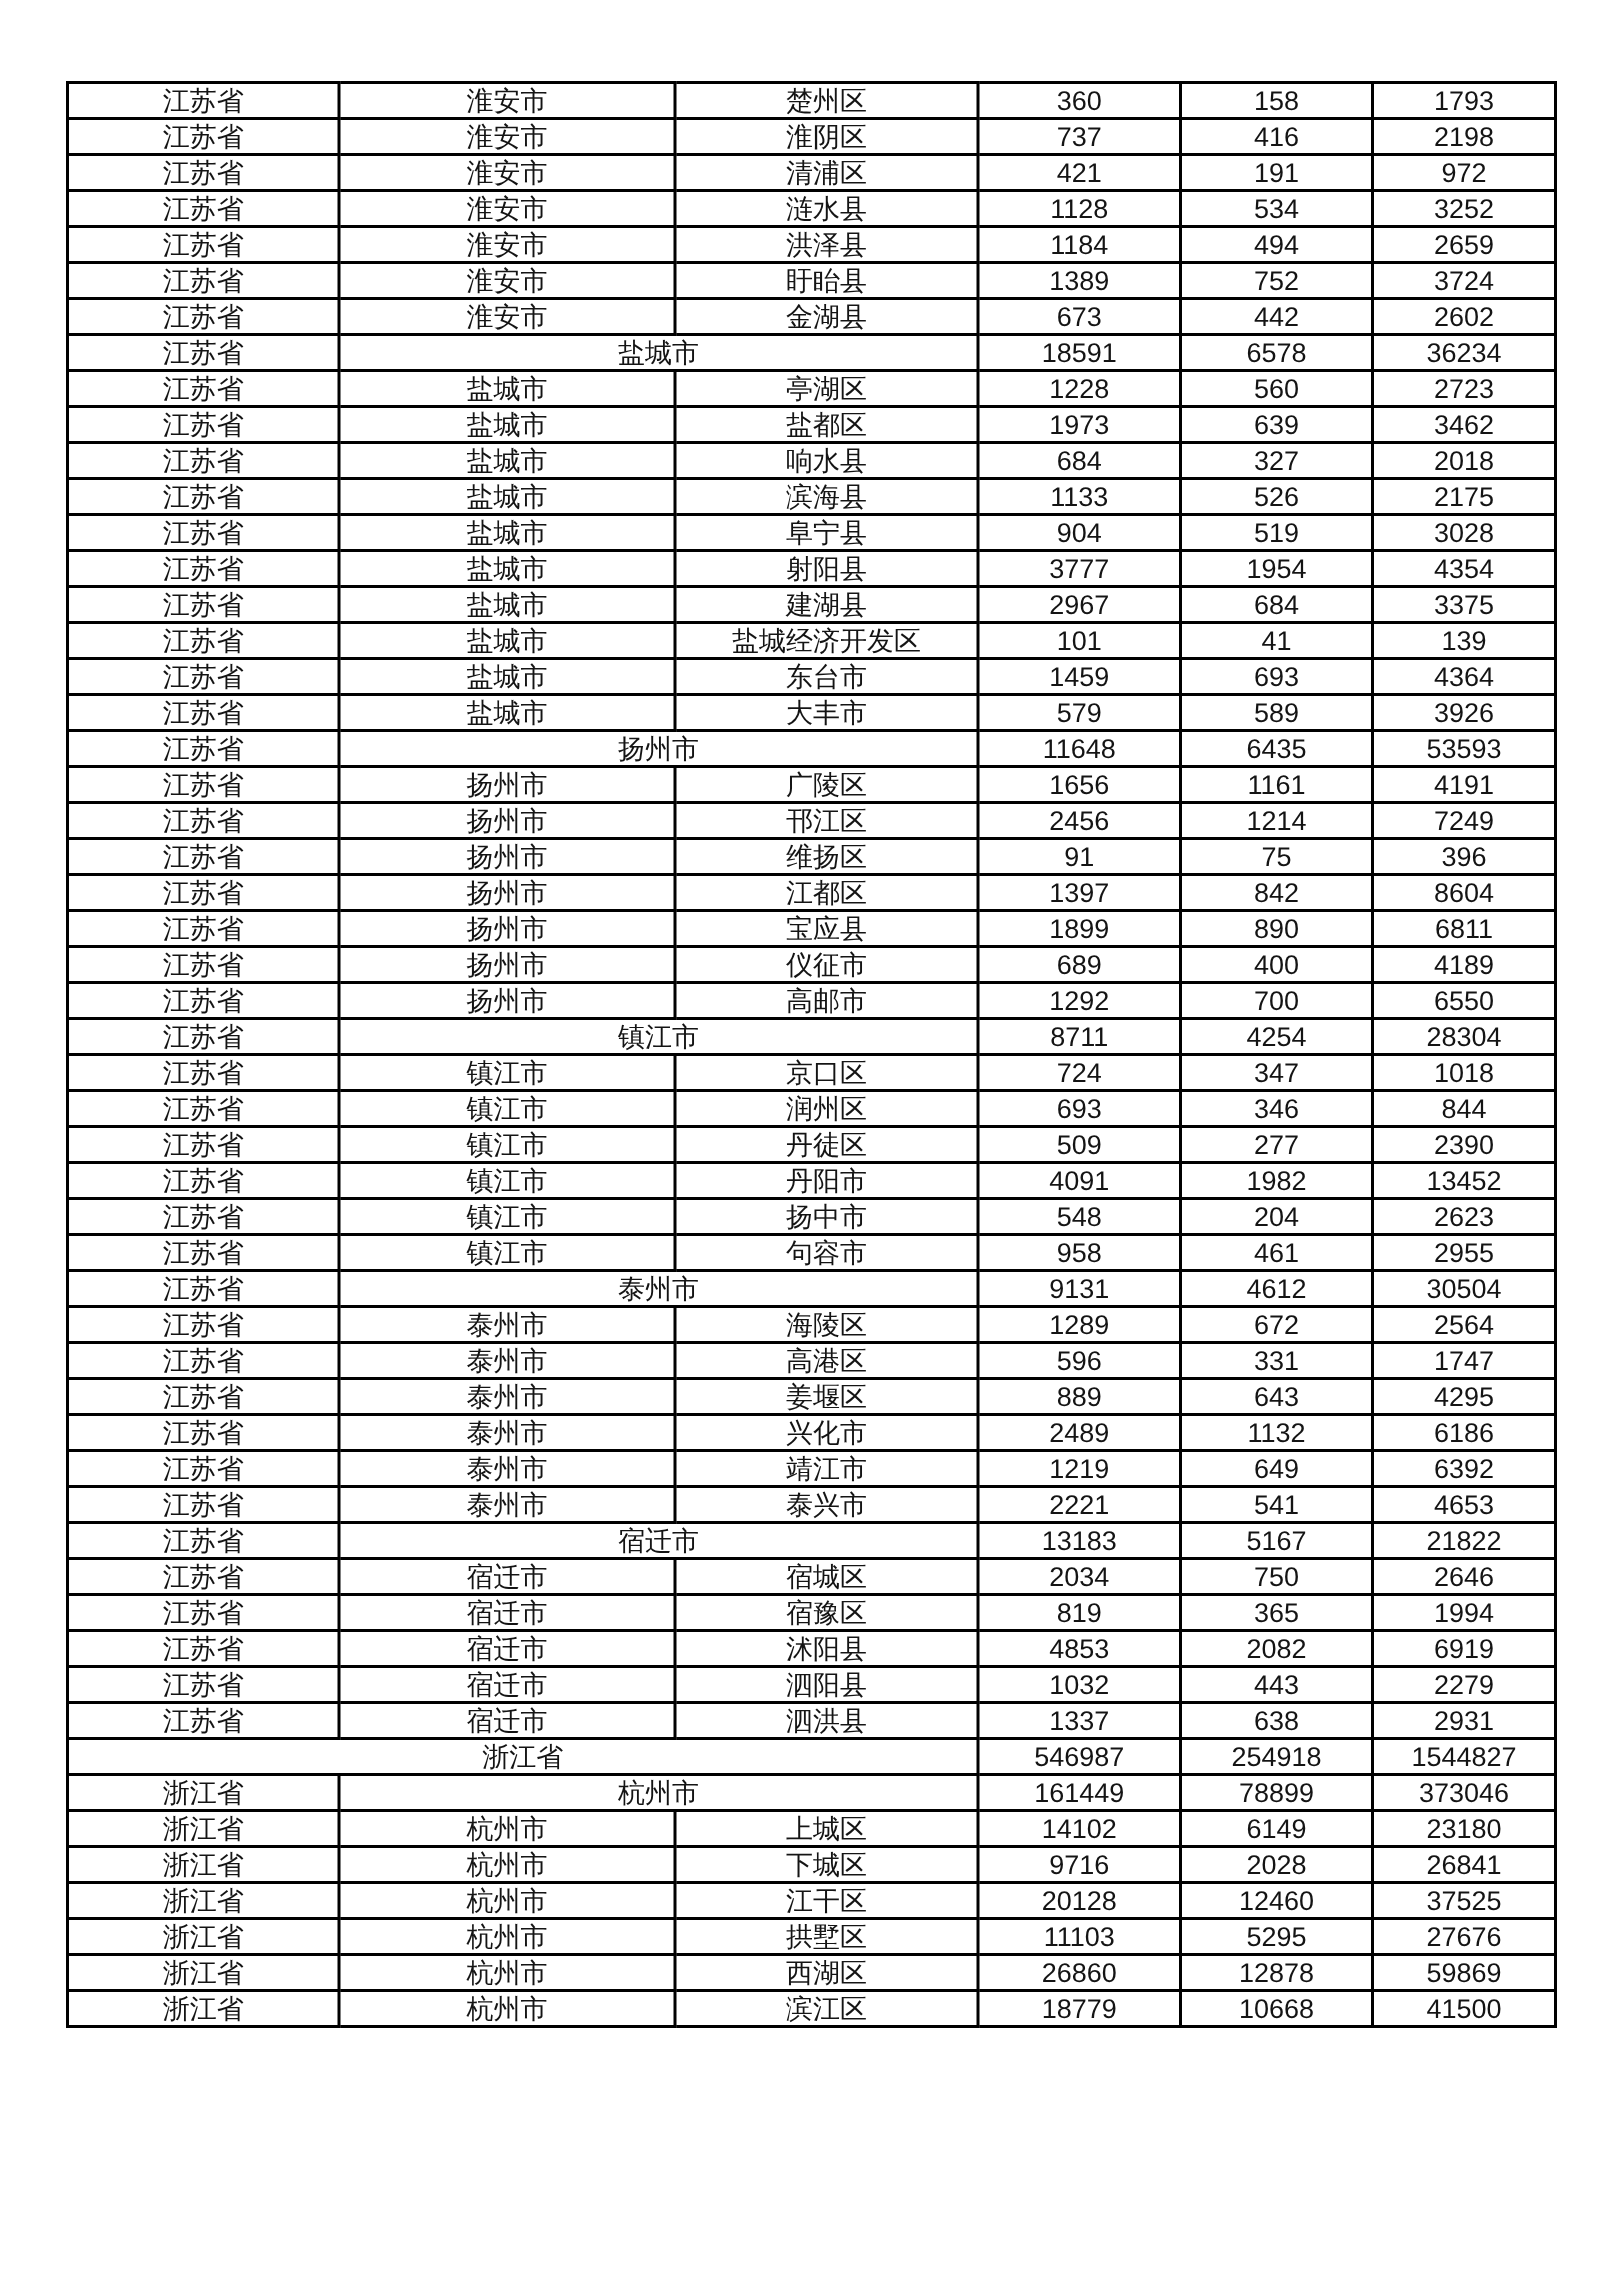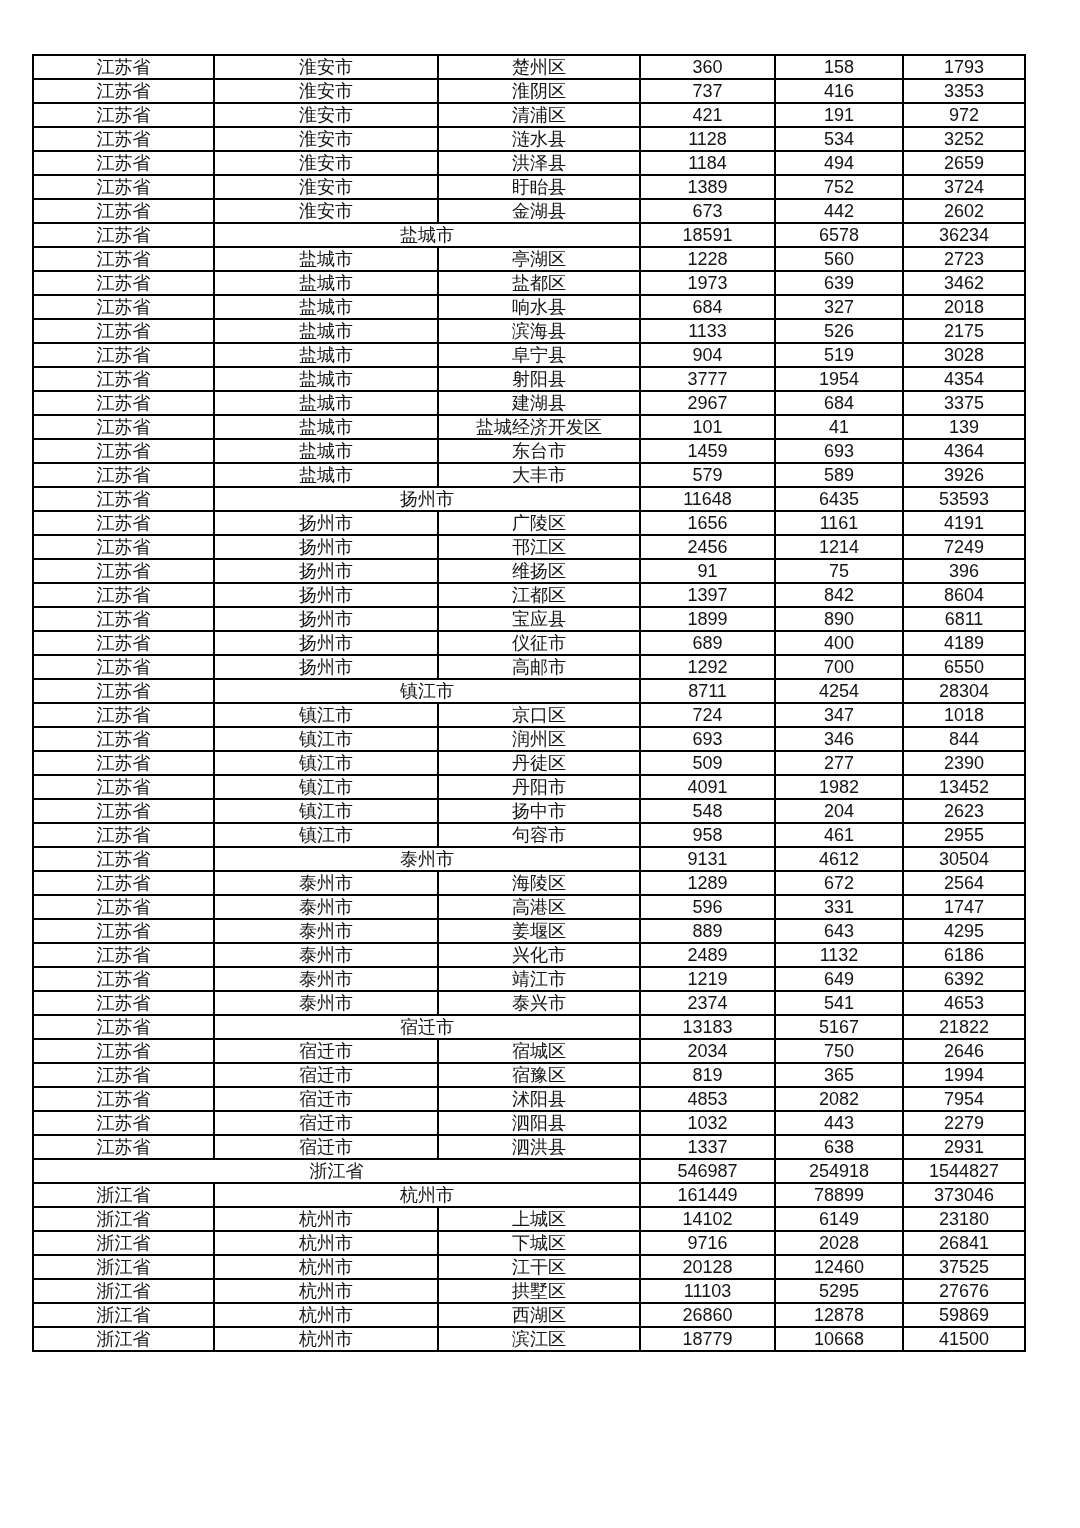--- a/index.html
+++ b/index.html
@@ -9,21 +9,21 @@
   }
   body {
     position: relative;
     width: 1080px;
     height: 1528px;
     font-family: "Liberation Sans", sans-serif;
     color: #111111;
   }
   table.stats {
     position: absolute;
-    left: 32px;
+    left: 44px;
     top: 54px;
     width: 992px;
     border-collapse: collapse;
     table-layout: fixed;
   }
   table.stats td {
     border: 2px solid #000000;
     height: 22px;
     padding: 0;
     text-align: center;
@@ -61,21 +61,21 @@
         <td>360</td>
         <td>158</td>
         <td>1793</td>
       </tr>
       <tr>
         <td>江苏省</td>
         <td>淮安市</td>
         <td>淮阴区</td>
         <td>737</td>
         <td>416</td>
-        <td>3353</td>
+        <td>2198</td>
       </tr>
       <tr>
         <td>江苏省</td>
         <td>淮安市</td>
         <td>清浦区</td>
         <td>421</td>
         <td>191</td>
         <td>972</td>
       </tr>
       <tr>
@@ -359,21 +359,21 @@
         <td>泰州市</td>
         <td>靖江市</td>
         <td>1219</td>
         <td>649</td>
         <td>6392</td>
       </tr>
       <tr>
         <td>江苏省</td>
         <td>泰州市</td>
         <td>泰兴市</td>
-        <td>2374</td>
+        <td>2221</td>
         <td>541</td>
         <td>4653</td>
       </tr>
       <tr>
         <td>江苏省</td>
         <td colspan="2">宿迁市</td>
         <td>13183</td>
         <td>5167</td>
         <td>21822</td>
       </tr>
@@ -392,21 +392,21 @@
         <td>819</td>
         <td>365</td>
         <td>1994</td>
       </tr>
       <tr>
         <td>江苏省</td>
         <td>宿迁市</td>
         <td>沭阳县</td>
         <td>4853</td>
         <td>2082</td>
-        <td>7954</td>
+        <td>6919</td>
       </tr>
       <tr>
         <td>江苏省</td>
         <td>宿迁市</td>
         <td>泗阳县</td>
         <td>1032</td>
         <td>443</td>
         <td>2279</td>
       </tr>
       <tr>

